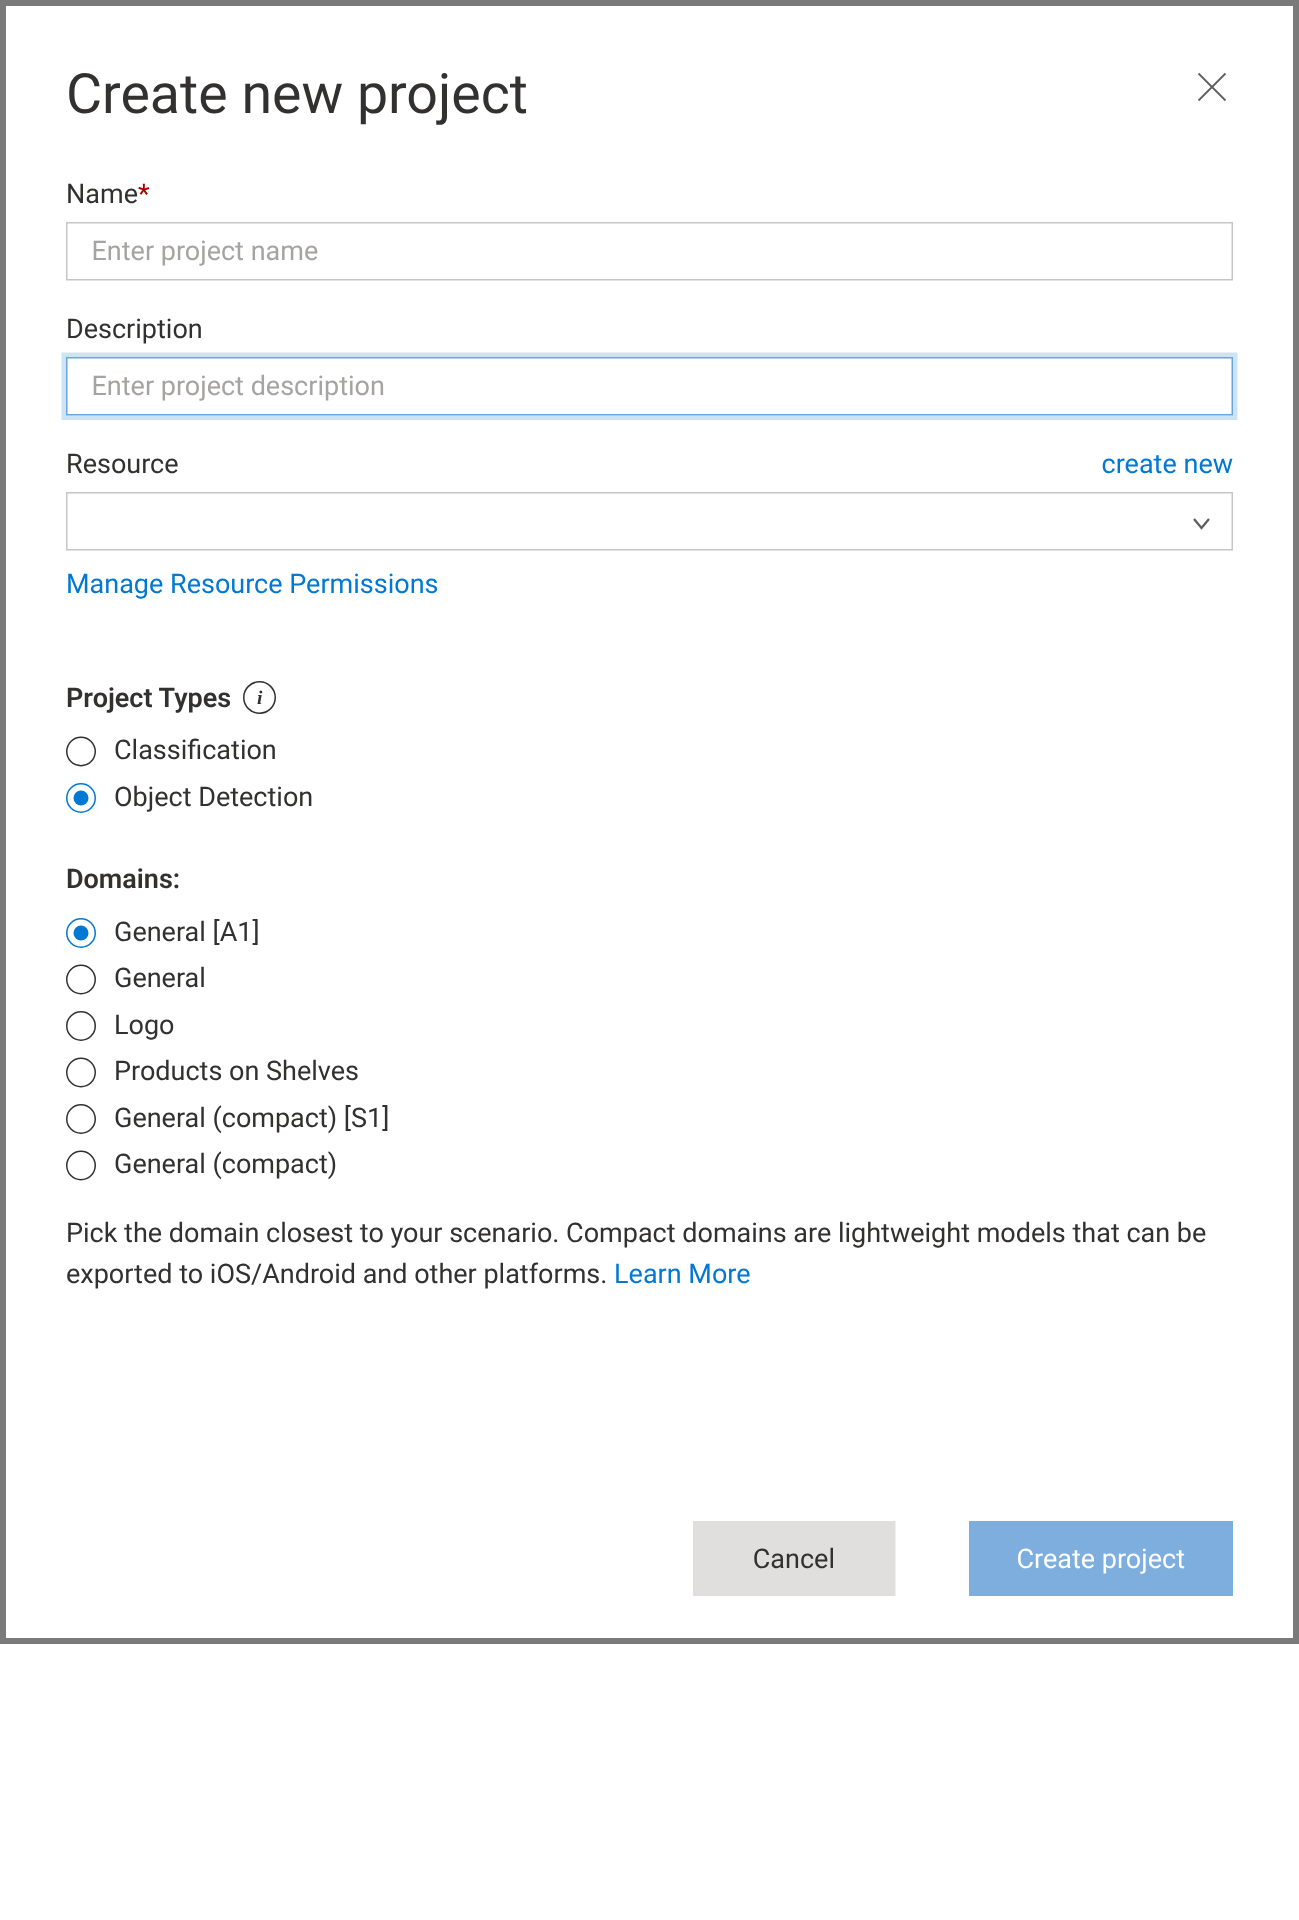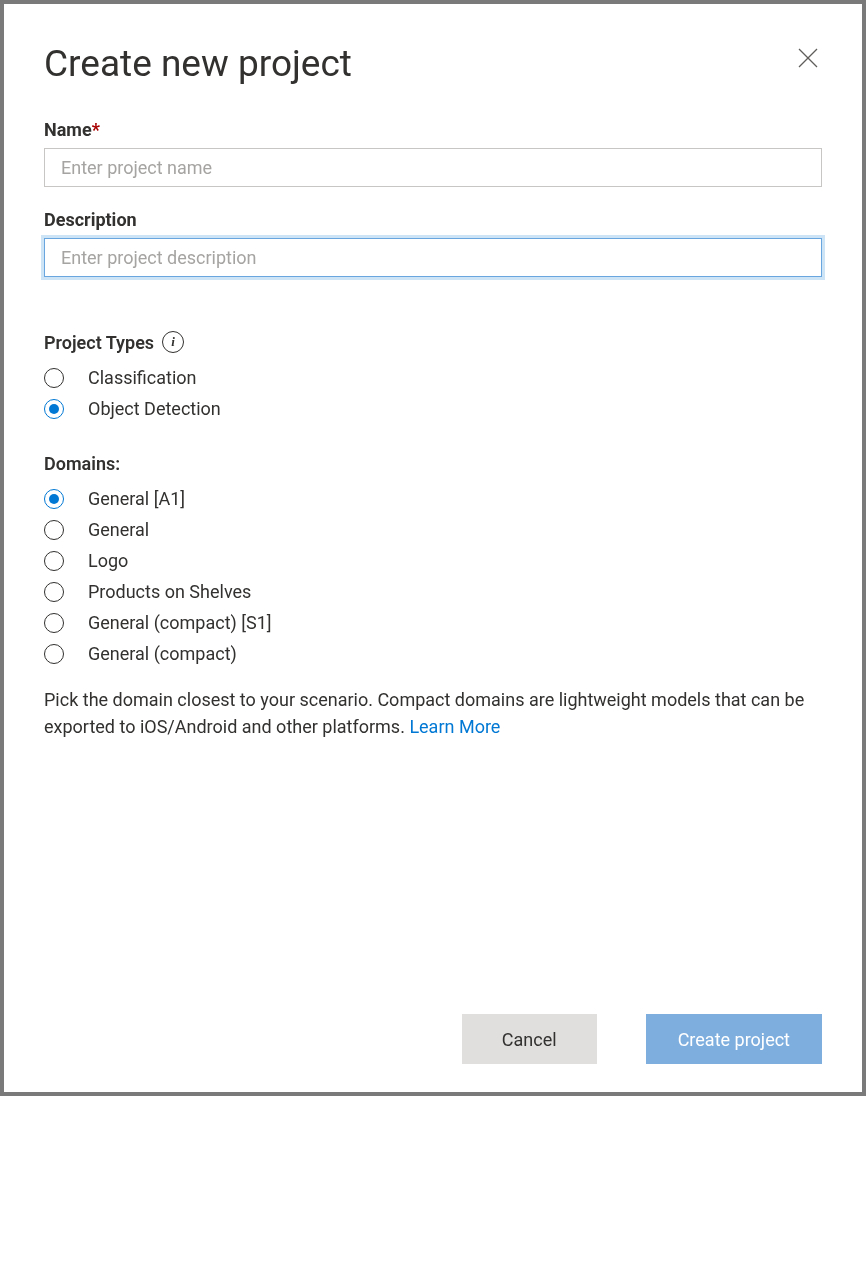--- a/index.html
+++ b/index.html
@@ -40,21 +40,21 @@
   .close-btn svg { width: 24px; height: 24px; stroke: #605e5c; stroke-width: 1.2; }
   .title {
     font-size: 37px;
     font-weight: 400;
     color: #323130;
     margin-bottom: 34px;
   }
   .field { margin-bottom: 22px; }
   .field-label {
     font-size: 18px;
-    font-weight: 700;
+    font-weight: 400;
     color: #323130;
     display: block;
     margin-bottom: 8px;
   }
   .required { color: #a80000; }
   .text-input, .select {
     width: 100%;
     height: 39px;
     border: 1px solid #c8c6c4;
     padding: 0 16px;
@@ -122,21 +122,21 @@
     justify-content: center;
     font-size: 13px;
     font-style: italic;
     font-family: Georgia, serif;
     cursor: pointer;
   }
   .radio-group { display: flex; flex-direction: column; gap: 10px; }
   .radio-item {
     display: flex;
     align-items: flex-end;
-    gap: 24px;
+    gap: 12px;
     cursor: pointer;
     font-size: 18px;
   }
   .radio {
     width: 20px;
     height: 20px;
     border: 1.5px solid #323130;
     border-radius: 50%;
     display: inline-flex;
     align-items: center;
@@ -201,20 +201,37 @@
         <span>Name</span><span class="required">*</span>
       </label>
       <input type="text" class="text-input" placeholder="Enter project name" style="">
     </div>
 
     <div class="field">
       <label class="field-label">Description</label>
       <input type="text" class="text-input focused" placeholder="Enter project description" style="">
     </div>
 
+    <div class="field">
+      <div class="label-row">
+        <label class="field-label" style="margin-bottom:0">Resource</label>
+        <a class="link">create new</a>
+      </div>
+      <div class="select-wrap">
+        <select class="select">
+          <option></option>
+        </select>
+        <span class="chevron">
+          <svg viewBox="0 0 14 14">
+              <polyline points="2,4 7,10 12,4"></polyline>
+            </svg>
+        </span>
+      </div>
+      <a class="link manage-link">Manage Resource Permissions</a>
+    </div>
 
     <div class="section-label">
       <span>Project Types</span>
       <span class="info-icon">i</span>
     </div>
     <div class="radio-group">
       <label class="radio-item">
         <span class="radio"></span>
         <span>Classification</span>
       </label>

